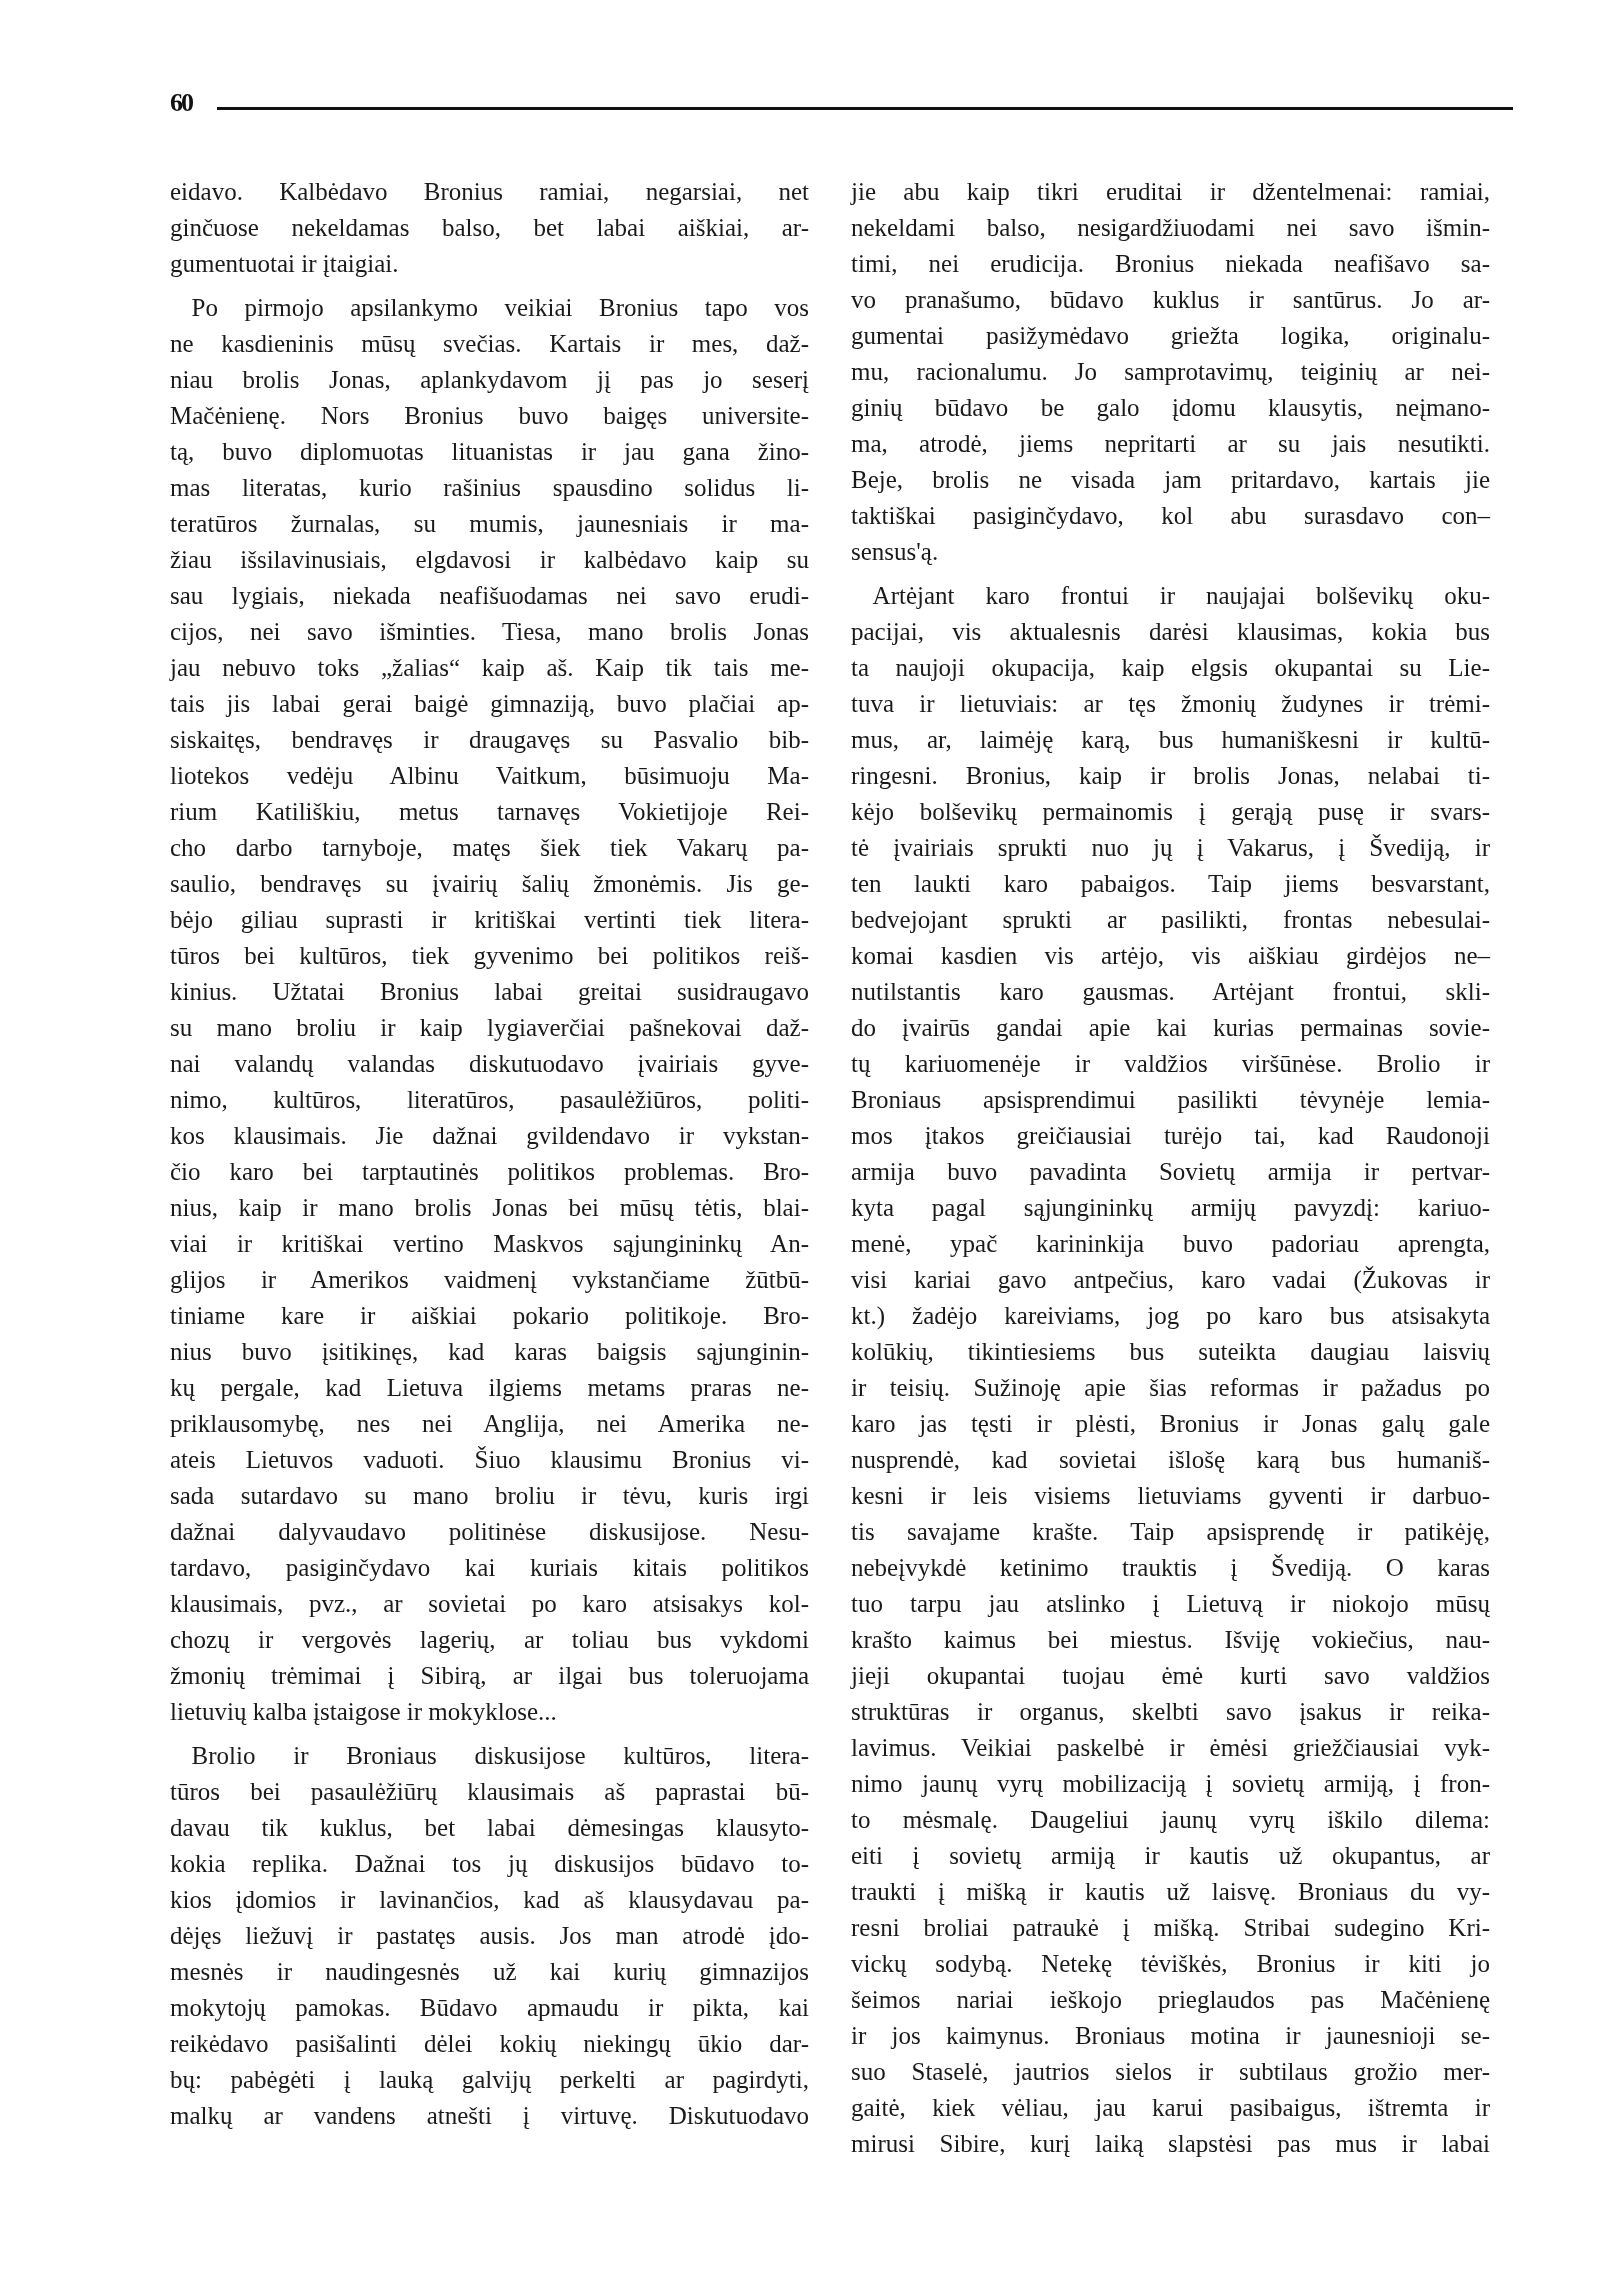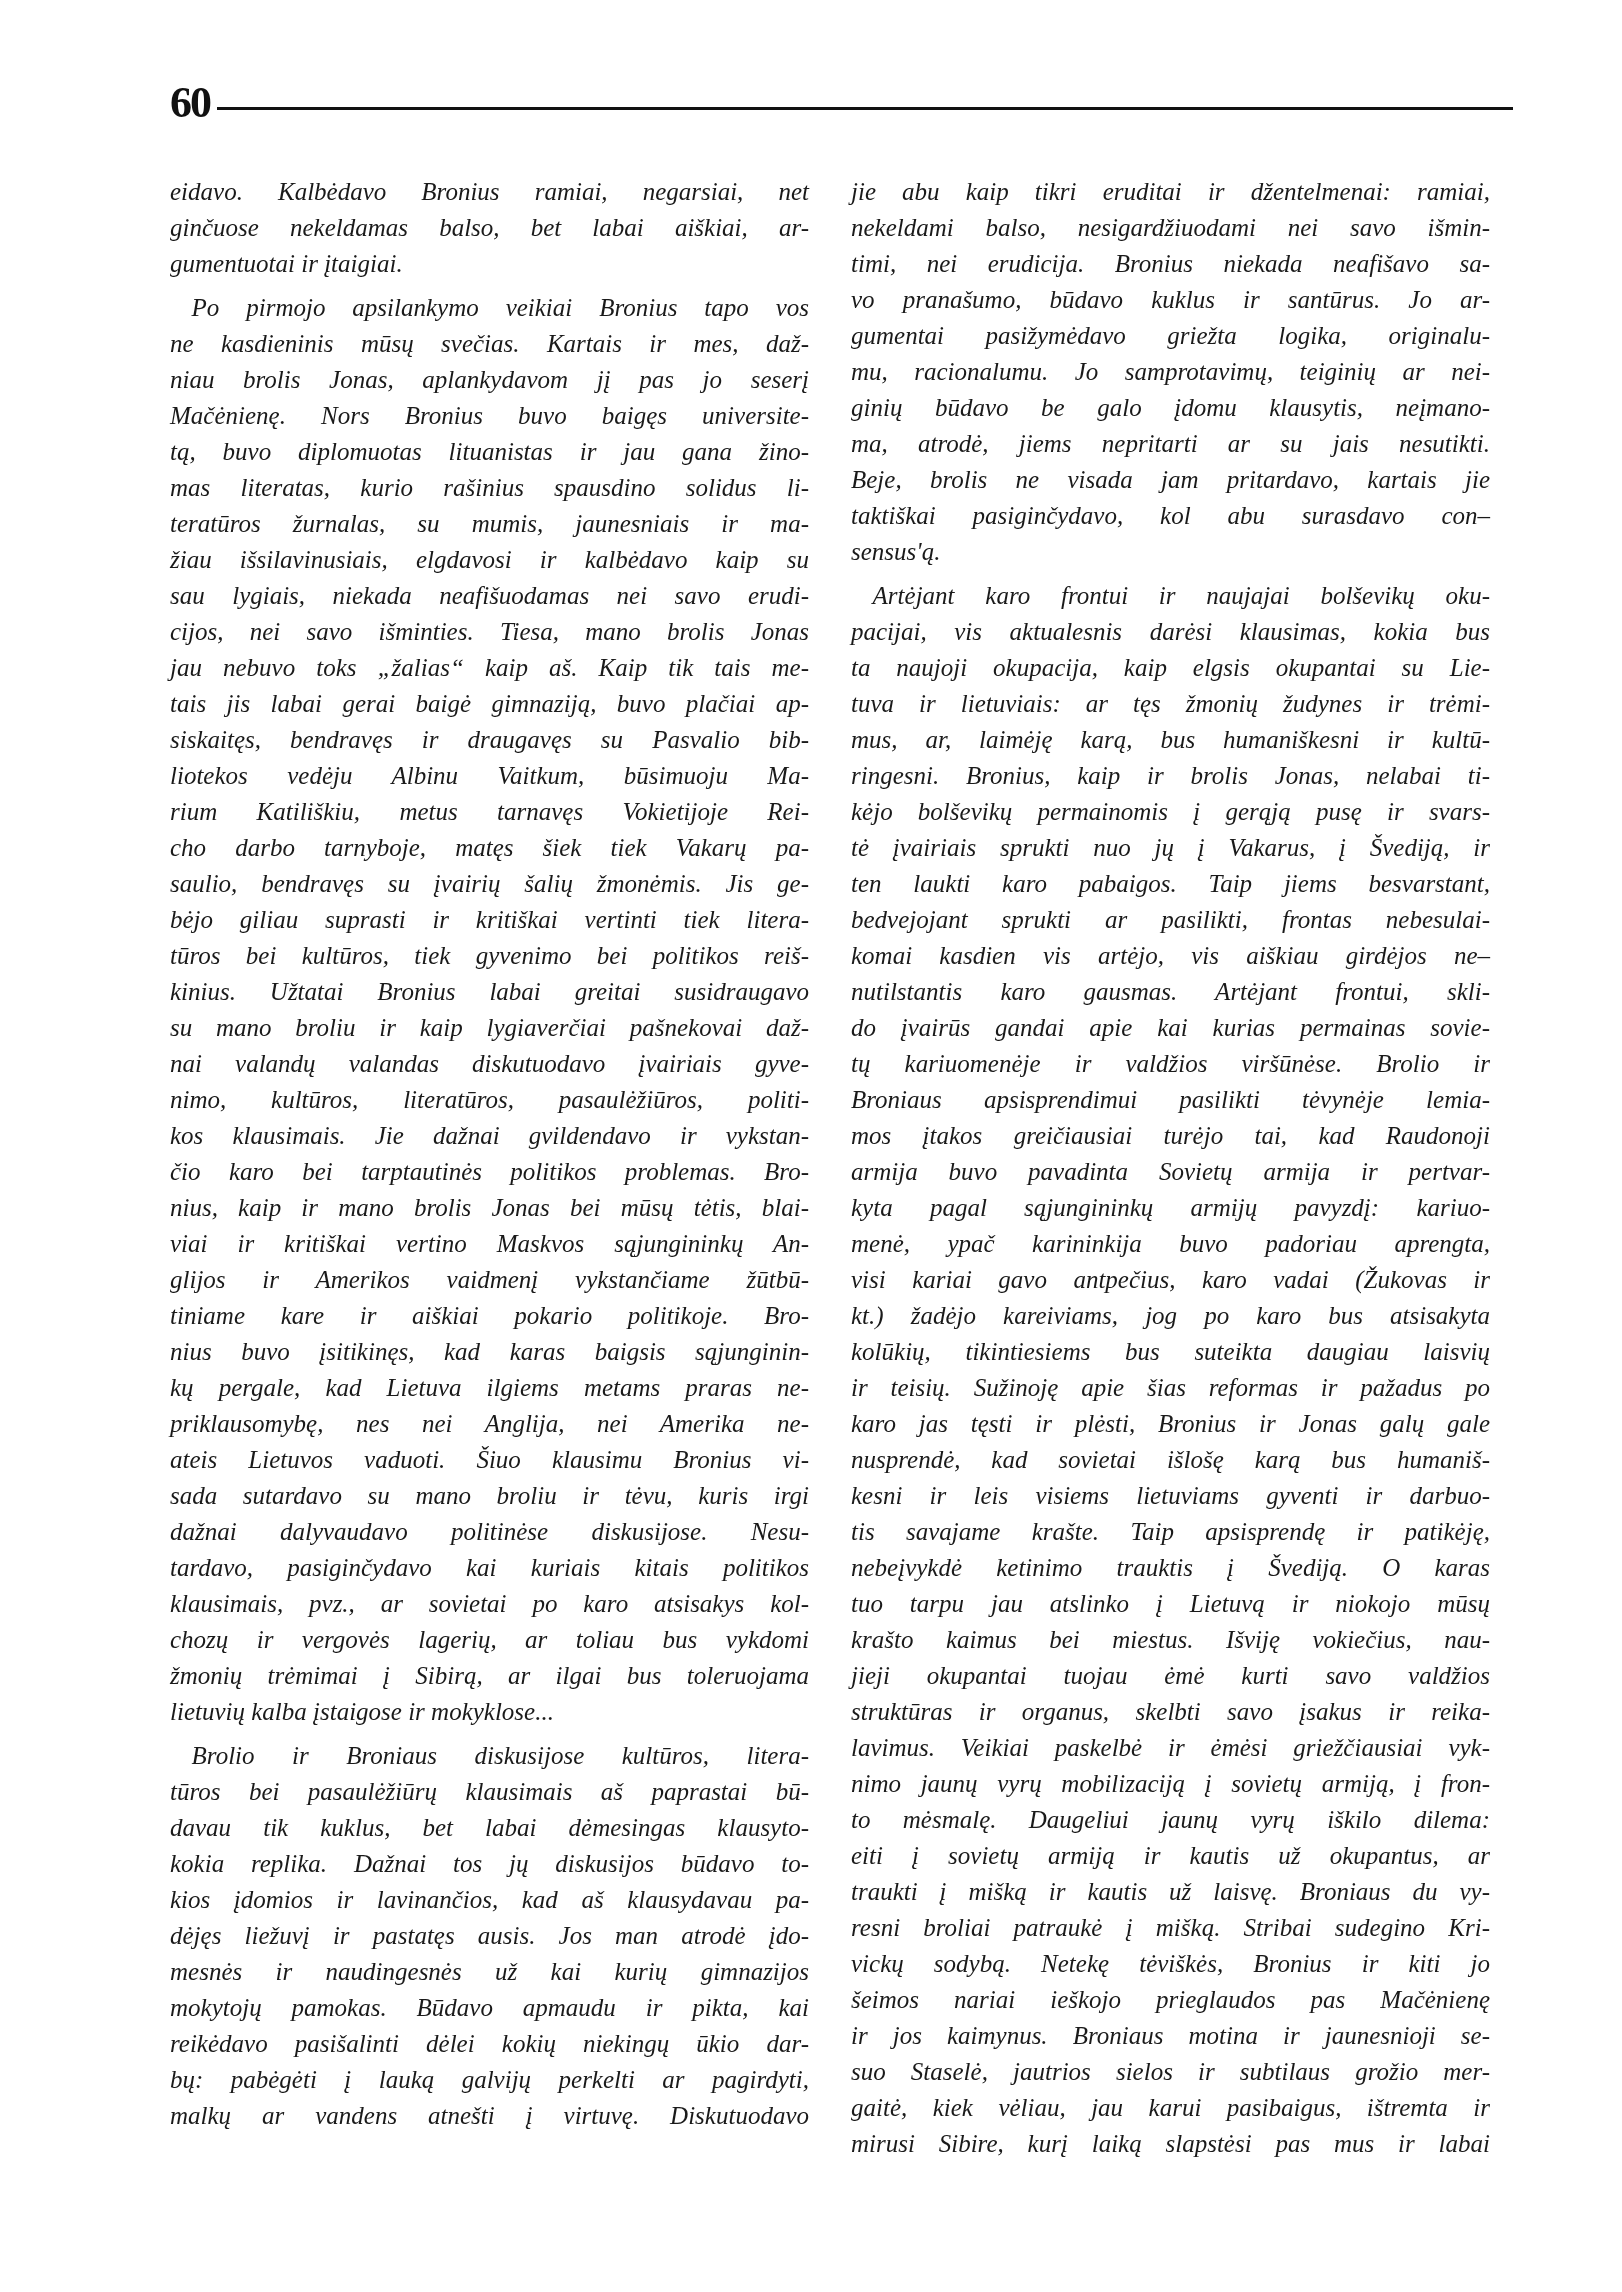--- a/index.html
+++ b/index.html
@@ -21,21 +21,21 @@
       top: 80px;
       width: 1343px;
       height: 49px;
     }
     .page-number {
       position: absolute;
       left: 0;
       top: 0;
       font-family: "Liberation Serif", serif;
       font-weight: bold;
-      font-size: 44px;
+      font-size: 26px;
       line-height: 45px;
       letter-spacing: -2px;
       color: #111;
     }
     .header-rule {
       position: absolute;
       left: 47px;
       right: 0;
       top: 27.4px;
       height: 2.9px;
@@ -45,21 +45,20 @@
       position: absolute;
       top: 174px;
       width: 639px;
       font-size: 25px;
       line-height: 36px;
     }
     .col-left { left: 170px; }
     .col-right { left: 851px; }
     .para {
       margin: 0 0 7.8px 0;
-      font-style: italic;
     }
     .line {
       display: block;
       text-align: justify;
       text-align-last: justify;
       white-space: nowrap;
       height: 36px;
       overflow: visible;
     }
     .line.last {

